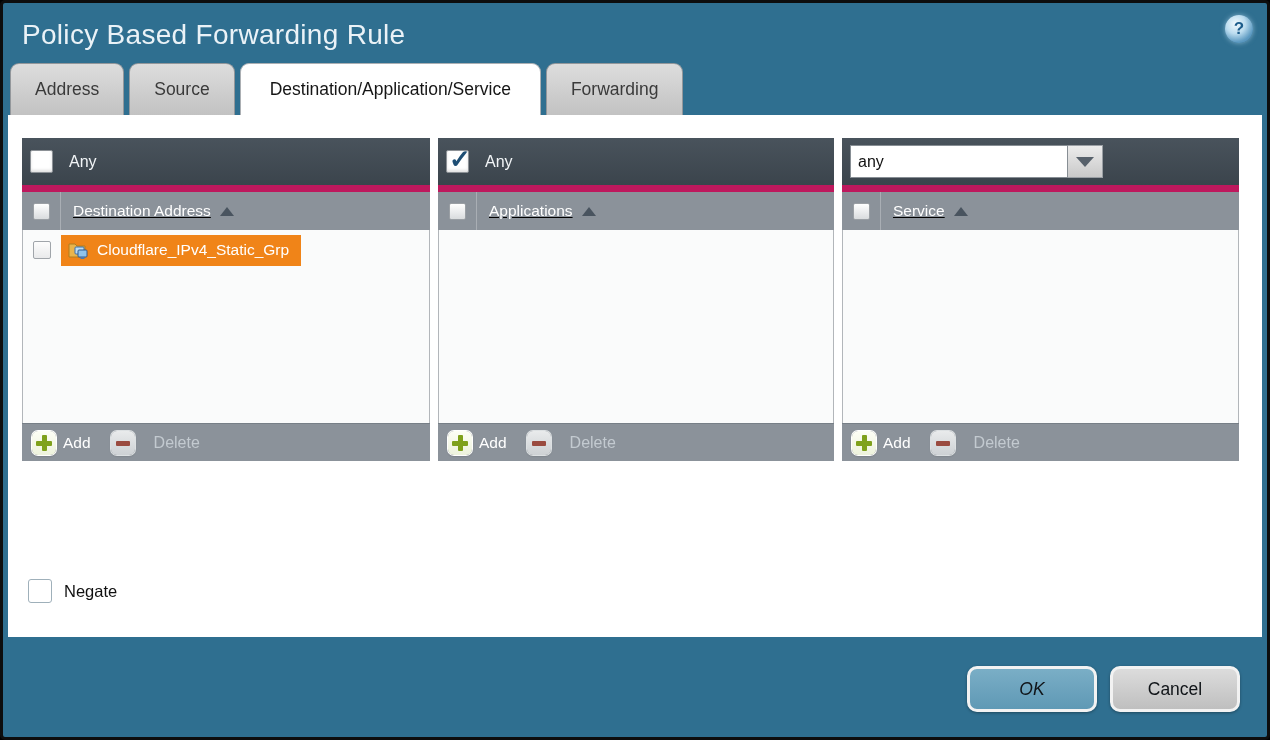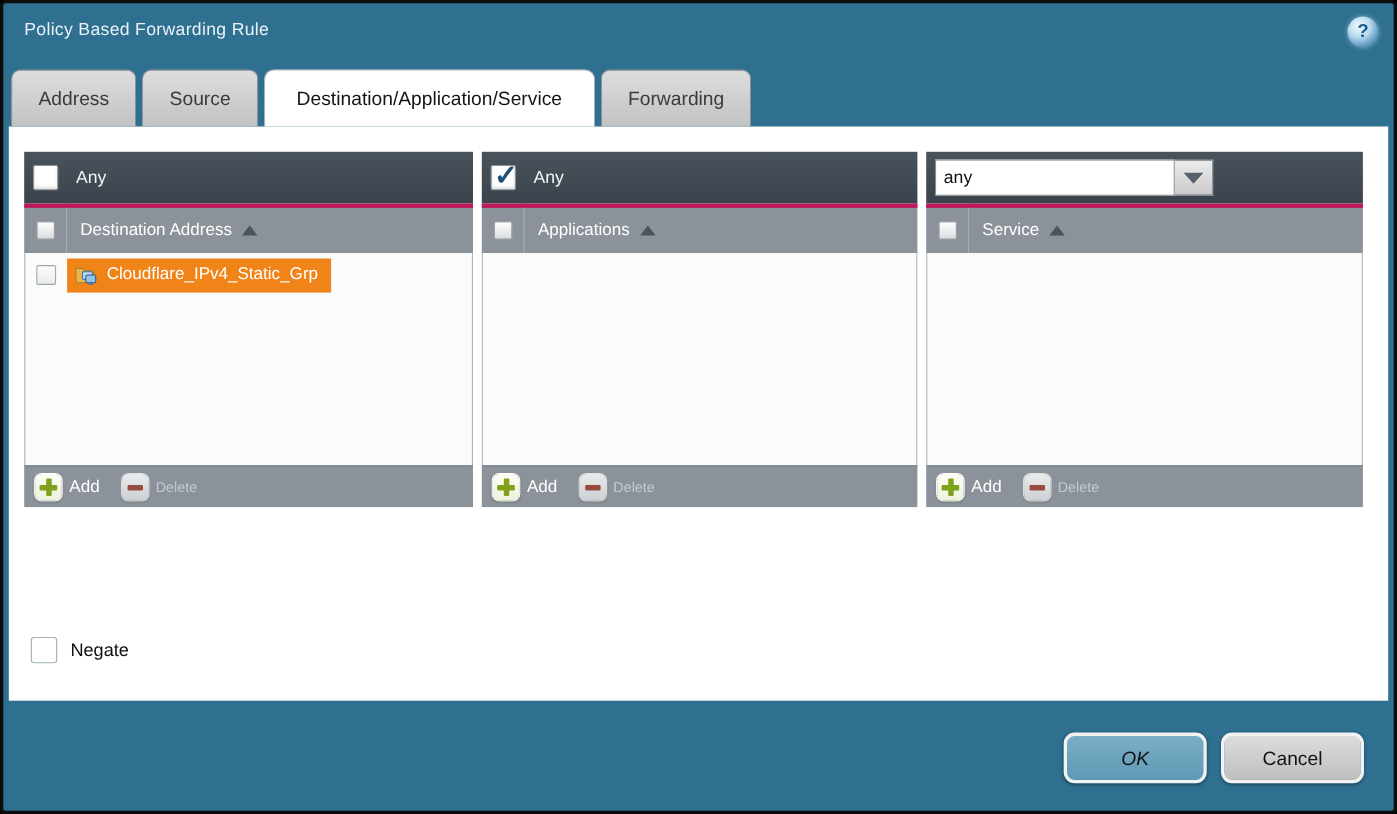--- a/index.html
+++ b/index.html
@@ -1,21 +1,21 @@
 <!DOCTYPE html>
 <html><head>
 <meta charset="utf-8">
 <style>
   html,body{margin:0;padding:0;background:#000;}
   *{box-sizing:border-box;font-family:"Liberation Sans",sans-serif;}
   .frame{position:relative;width:1270px;height:740px;background:#2F6F90;
          border:3px solid #0d0d0d;border-radius:5px;overflow:hidden;}
 
   
-  .title{position:absolute;left:19px;top:16px;font-size:16px;color:#EAF2F7;letter-spacing:.3px;}
+  .title{position:absolute;left:19px;top:16px;font-size:28px;color:#EAF2F7;letter-spacing:.3px;}
   .help{position:absolute;right:14px;top:12px;width:28px;height:28px;border-radius:50%;
         background:radial-gradient(circle at 38% 32%, #F2FAFE 0%, #BBDCEF 38%, #5E9BC2 70%, #3A7AA6 100%);
         box-shadow:0 0 5px rgba(200,230,250,.55);
         display:flex;align-items:center;justify-content:center;
         color:#1D5D8C;font-size:17px;font-weight:bold;cursor:pointer;}
 
   
   .tabs{position:absolute;left:7px;top:60px;display:flex;gap:5px;align-items:flex-end;z-index:3;}
   .tab{height:52px;display:flex;align-items:center;padding:0 24px;
        border-radius:9px 9px 0 0;font-size:17.5px;color:#3A3A3A;cursor:pointer;
@@ -28,38 +28,38 @@
   
   .cols{position:absolute;left:14px;top:23px;display:flex;gap:8px;}
   .col{height:323px;display:flex;flex-direction:column;}
   .col.c1{width:408px;} .col.c2{width:396px;} .col.c3{width:397px;}
 
   .col-head{height:47px;background:linear-gradient(#49535C,#3B444C);
             display:flex;align-items:center;padding-left:8px;flex:none;}
   .col-head .any-label{color:#F2F5F7;font-size:16px;margin-left:16px;}
 
   .col-subhead{height:45px;background:#8B929A;display:flex;align-items:center;flex:none;
-               border-top:4px solid #be185d;}
+               border-top:7px solid #be185d;text-decoration:underline;}
   .cb-cell{width:38px;display:flex;justify-content:center;flex:none;}
   .vsep{width:1px;height:100%;background:#A9AEB4;flex:none;}
   .sub-label{color:#FFFFFF;font-size:15.5px;margin-left:12px;}
   .sort-asc{width:0;height:0;border-left:7px solid transparent;border-right:7px solid transparent;
             border-bottom:9px solid #49545F;margin-left:9px;}
 
   .col-list{flex:1;background:#FAFBFB;border-left:1px solid #B2B6BA;border-right:1px solid #B2B6BA;
             overflow:hidden;}
   .row{display:flex;align-items:center;height:40px;}
   .chip{display:inline-flex;align-items:center;gap:7px;background:#F08418;color:#FFF;
         height:31px;padding:0 12px 0 7px;font-size:15.5px;cursor:pointer;}
 
   .col-foot{height:38px;background:#8B929A;border-top:1px solid #777F87;
             display:flex;align-items:center;gap:20px;padding-left:10px;flex:none;}
   .actbtn{display:flex;align-items:center;gap:7px;cursor:pointer;}
   .add-label{color:#FFFFFF;font-size:15.5px;}
-  .del-label{color:#C3CAD0;font-size:13px;}
+  .del-label{color:#C3CAD0;font-size:16px;margin-left:12px;}
   .mini{width:24px;height:24px;border-radius:6px;position:relative;flex:none;}
   .mini.add{background:linear-gradient(#FDFEF6,#EDF2DC);box-shadow:0 0 0 1px #FFFFFF,0 1px 2px rgba(0,0,0,.35);}
   .mini.add::before,.mini.add::after{content:"";position:absolute;background:#7FA11C;border-radius:1px;}
   .mini.add::before{left:4px;top:10px;width:16px;height:5px;}
   .mini.add::after{left:10px;top:4px;width:5px;height:16px;}
   .mini.del{background:linear-gradient(#E9EBEC,#CDD1D4);box-shadow:0 0 0 1px #DDE1E3,0 1px 2px rgba(0,0,0,.25);}
   .mini.del::before{content:"";position:absolute;background:#9A4B40;border-radius:1px;left:5px;top:10px;width:14px;height:5px;}
 
   
   .cb{position:relative;background:#FFF;border:1px solid #8C9196;border-radius:2px;cursor:pointer;flex:none;}

